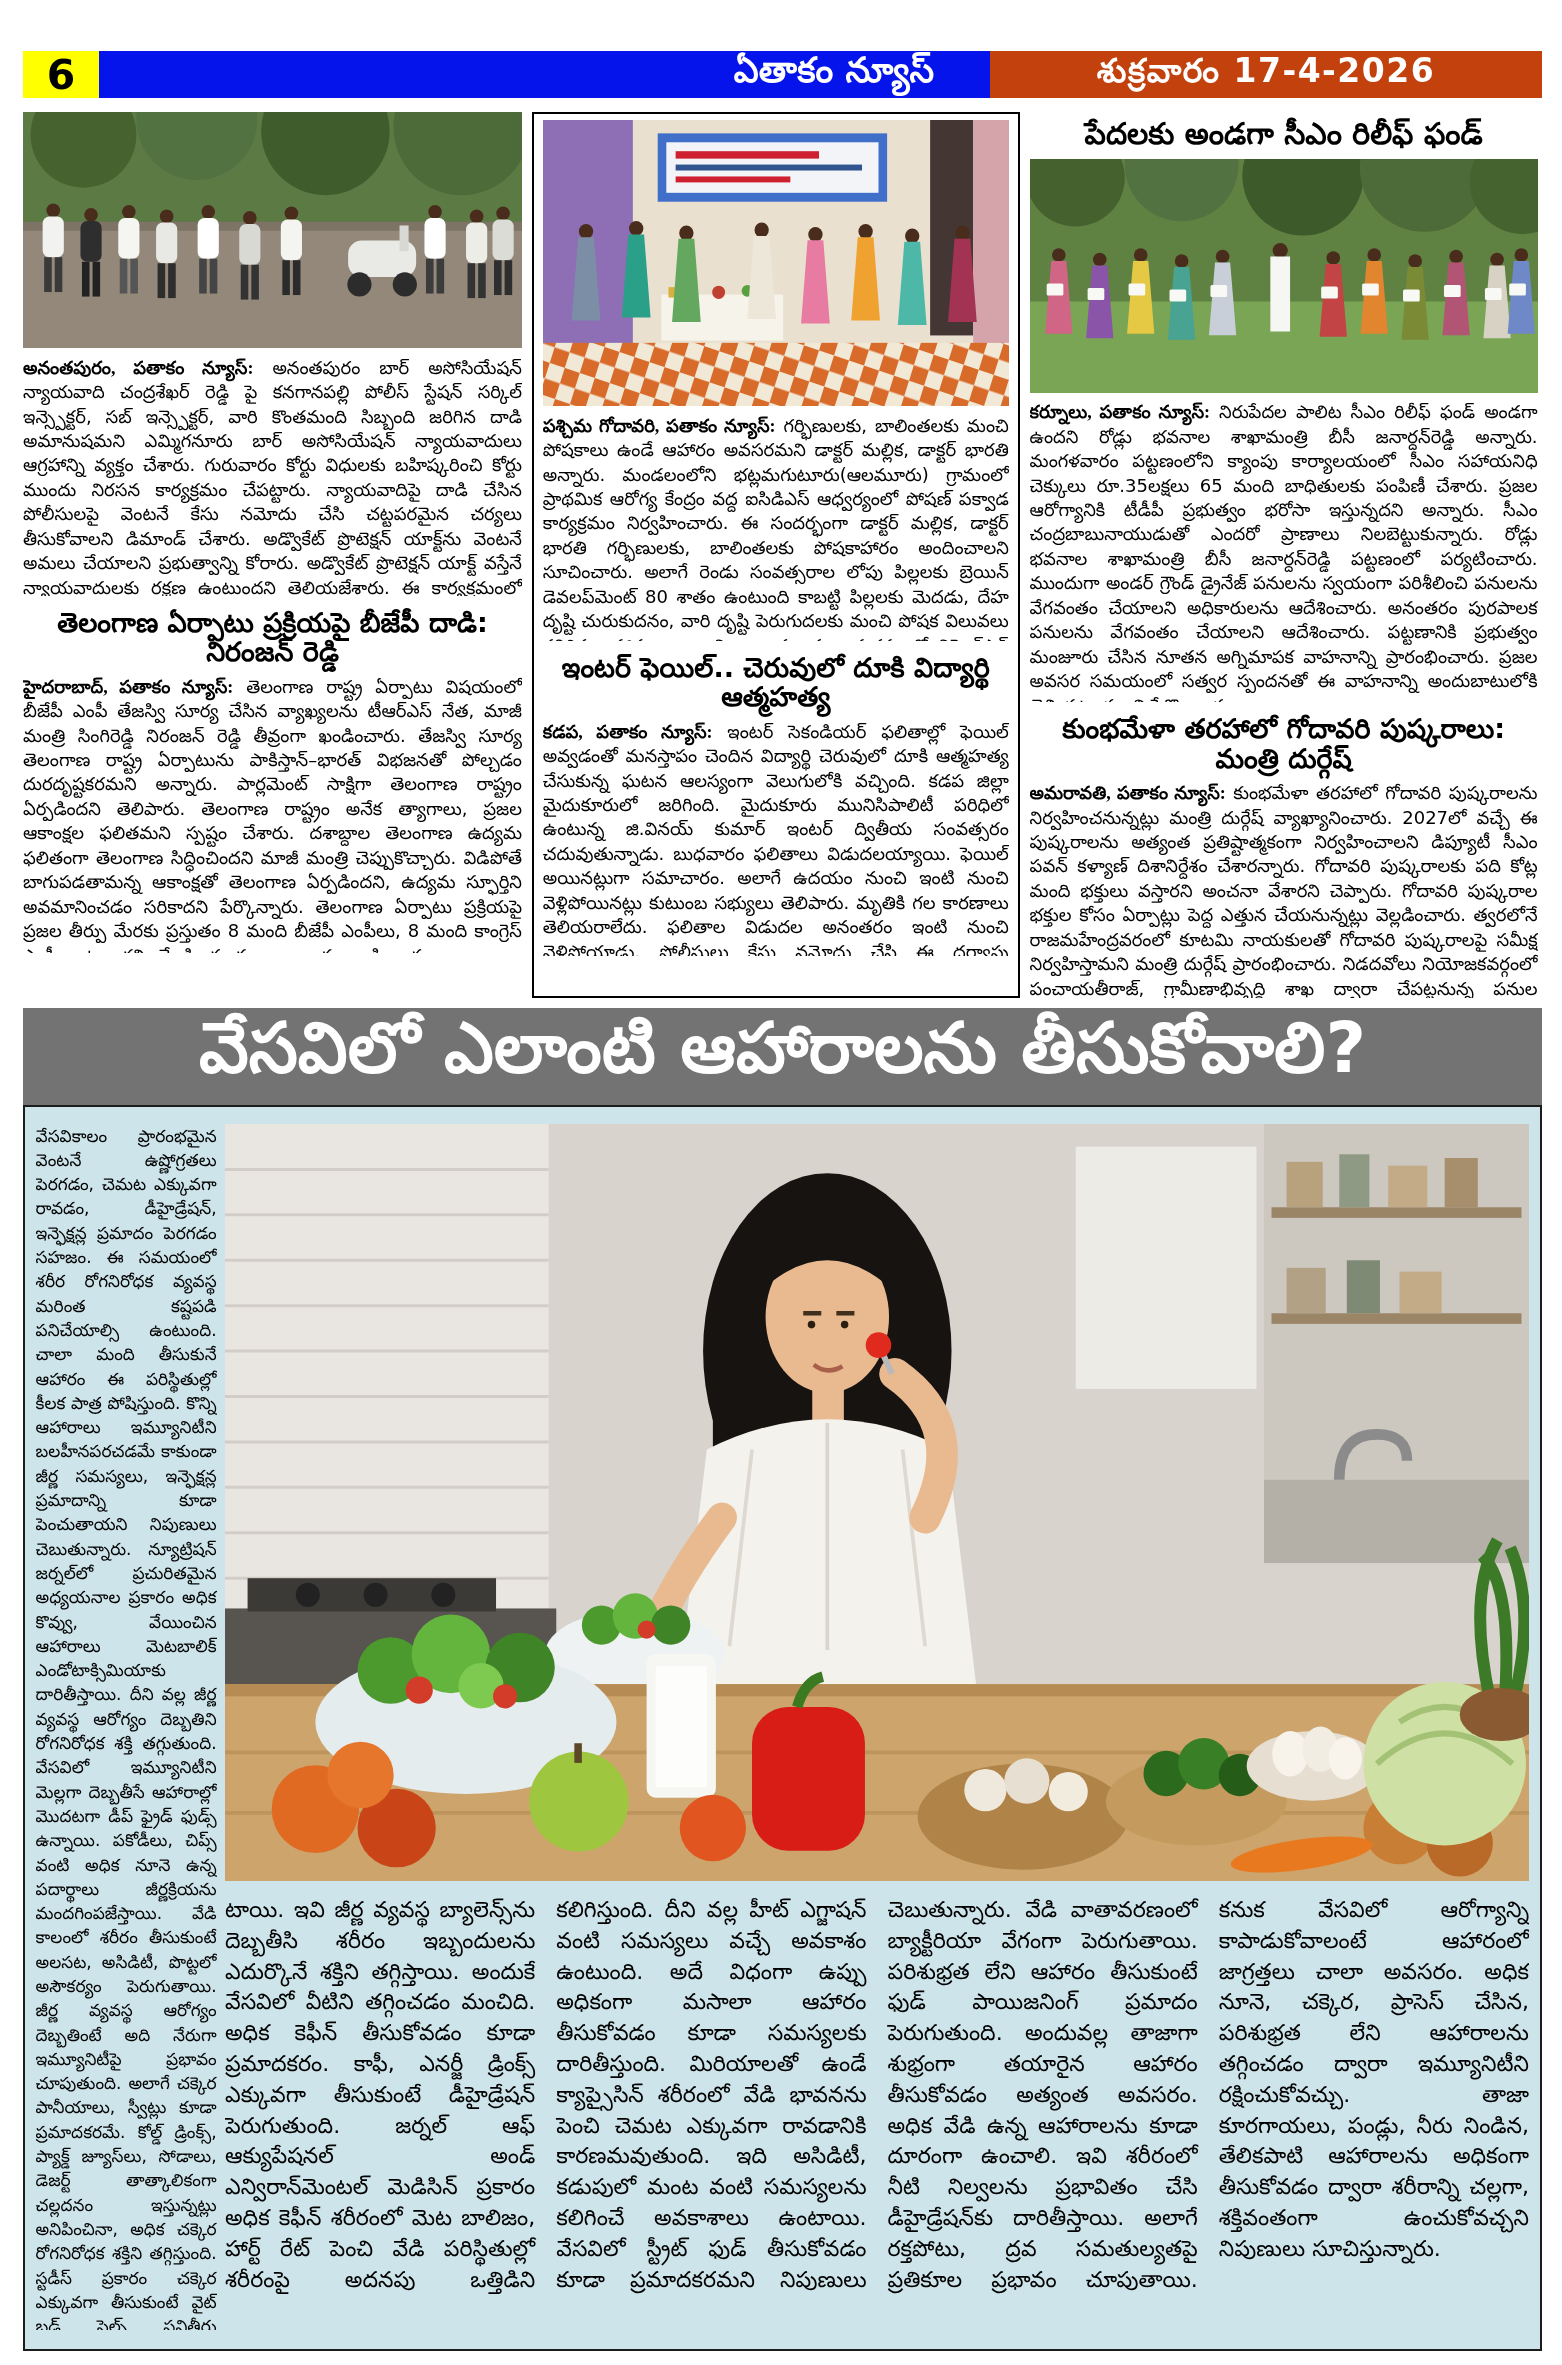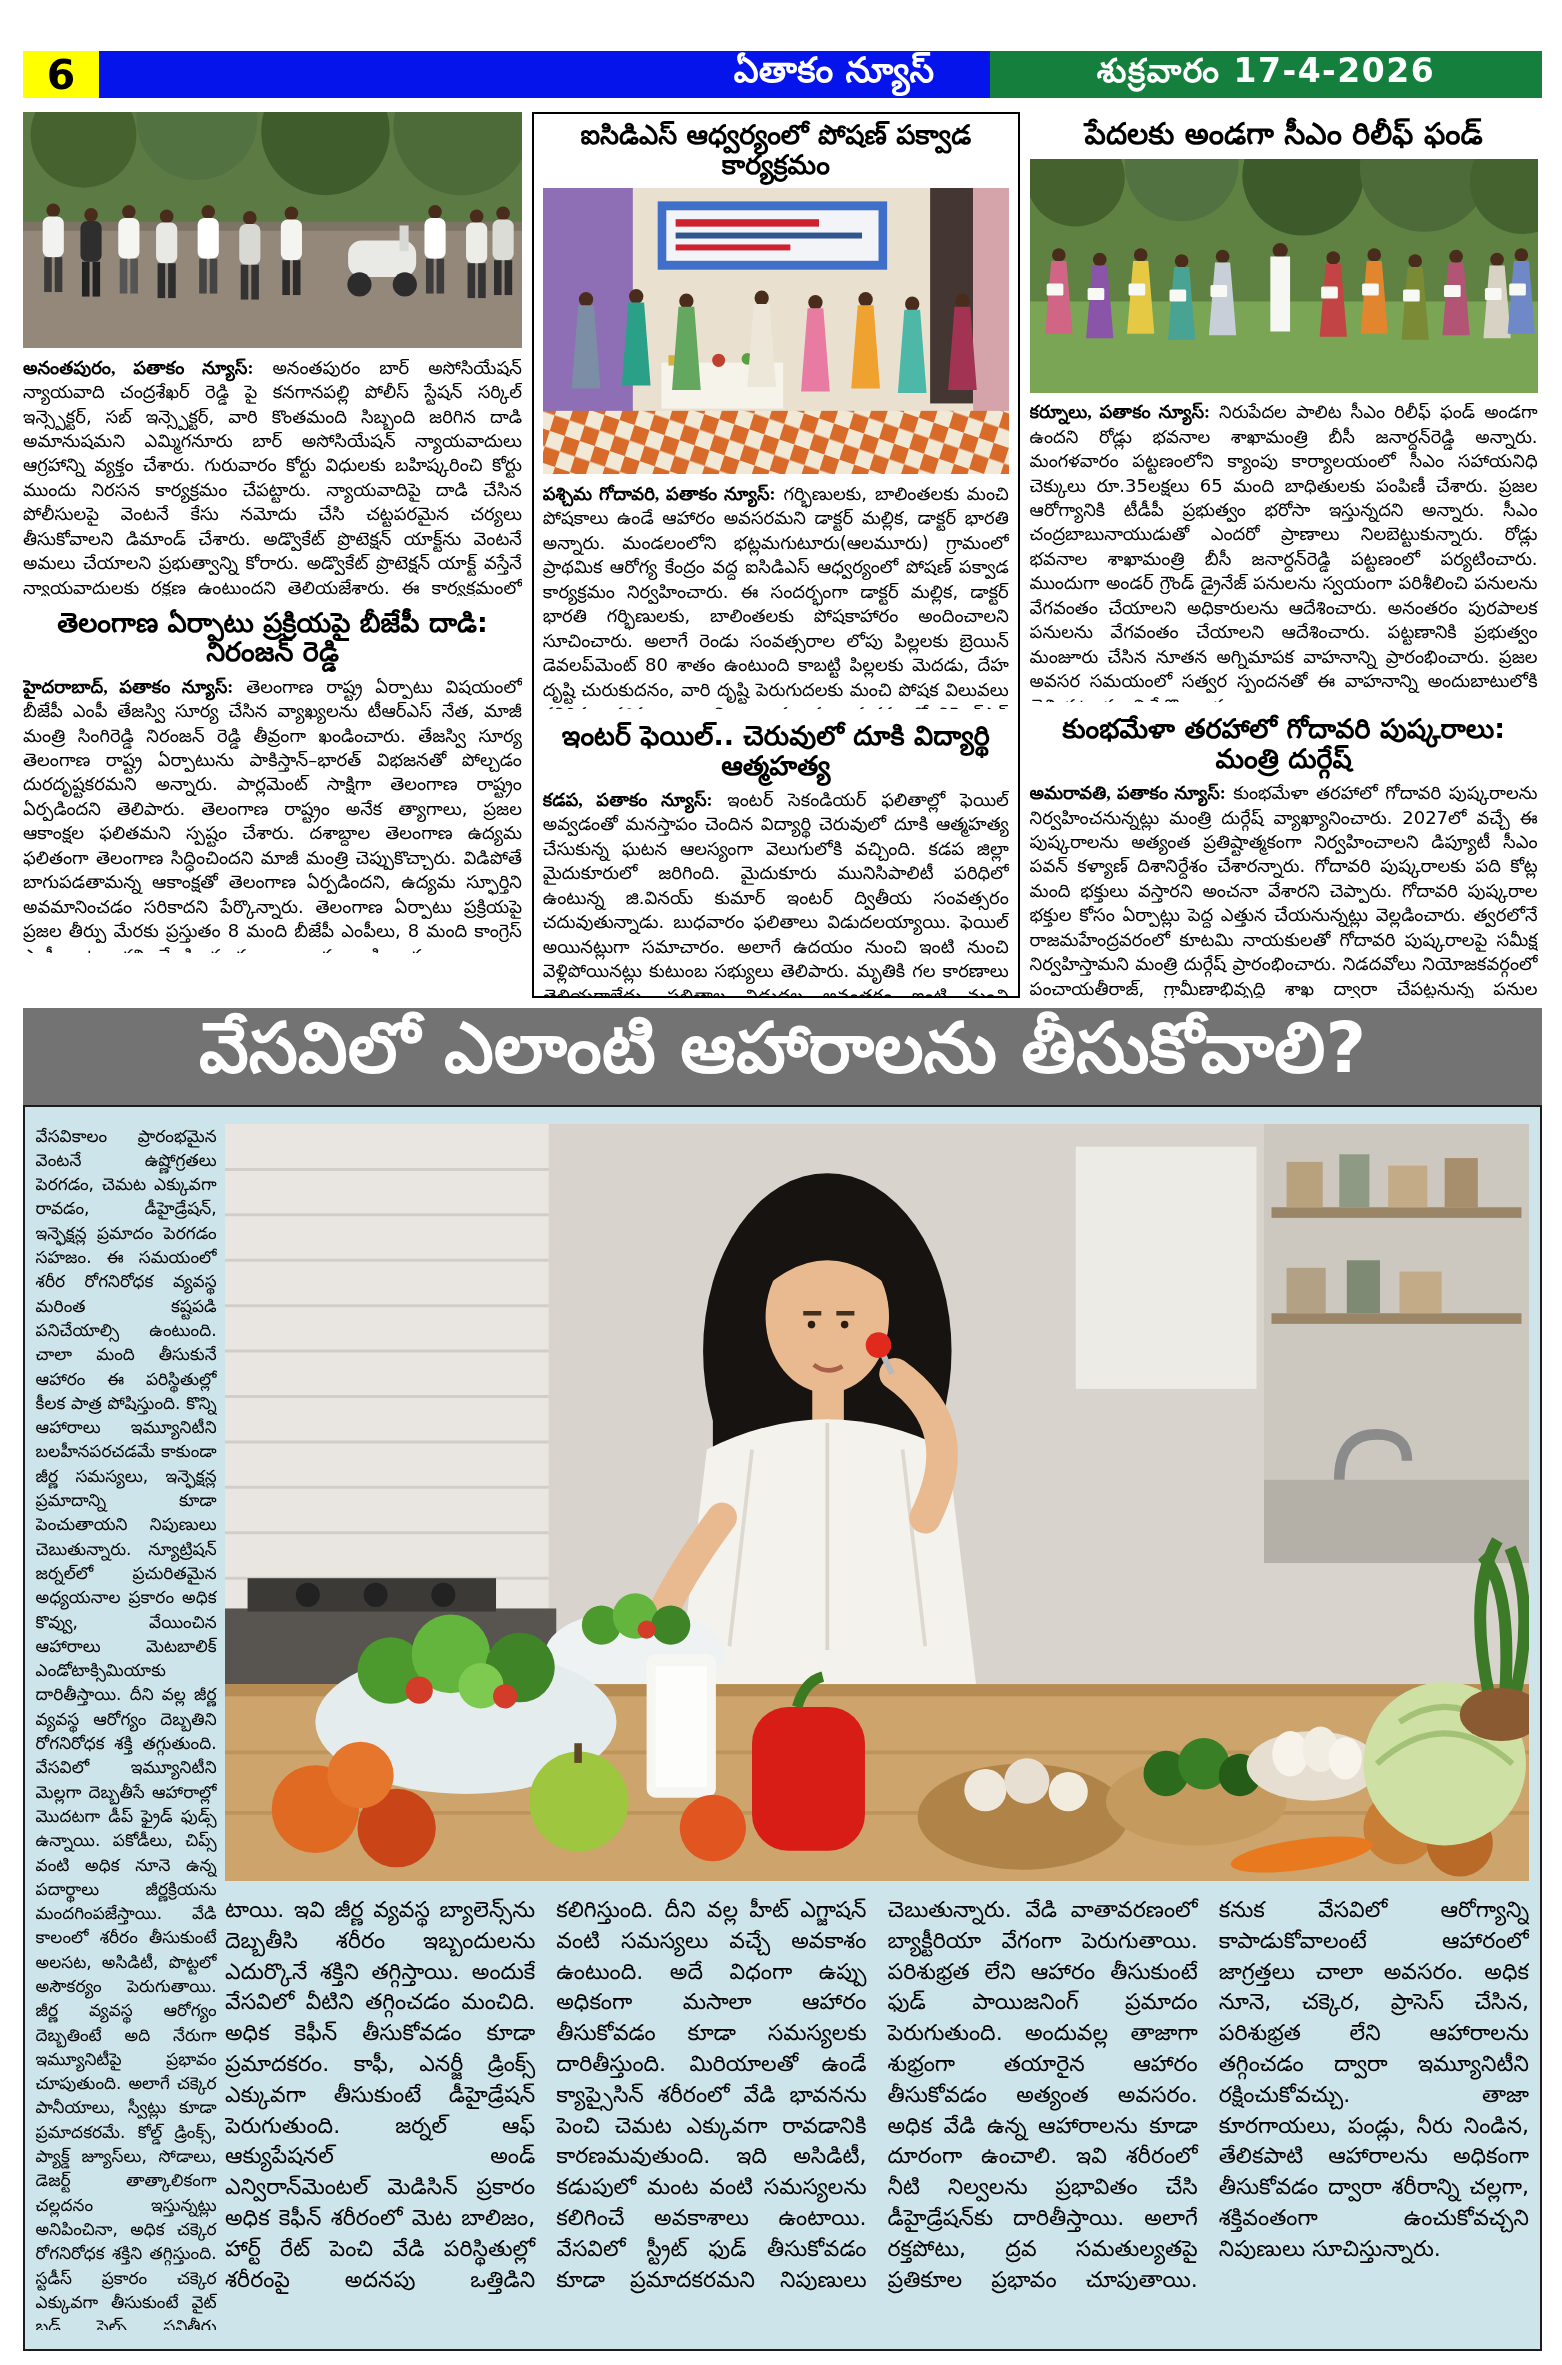--- a/index.html
+++ b/index.html
@@ -2,21 +2,21 @@
 <html style="font-size:12px"><head>
 <meta charset="utf-8">
 <style>
   html,body{margin:0;padding:0;background:#ffffff;}
   body{width:1562px;height:2366px;position:relative;font-family:"DejaVu Sans",sans-serif;color:#000;}
   .abs{position:absolute;}
   
   .masthead{left:23px;top:51px;width:1519px;height:47px;display:flex;}
   .pagenum{width:76px;background:#ffff00;color:#000;font-size:41px;font-weight:800;display:flex;align-items:center;justify-content:center;}
   .mast-title{flex:1;background:#0414ea;color:#fff;font-size:35px;font-weight:800;display:flex;align-items:center;justify-content:flex-end;padding-right:56px;}
-  .mast-date{width:552px;background:#15803d;color:#fff;font-size:33px;font-weight:800;display:flex;align-items:center;justify-content:center;letter-spacing:1.5px;}
+  .mast-date{width:552px;background:#c2410c;color:#fff;font-size:33px;font-weight:800;display:flex;align-items:center;justify-content:center;letter-spacing:1.5px;}
   
   .top-articles{left:23px;top:112px;width:1519px;height:886px;display:flex;gap:9.8px;overflow:hidden;}
   .tcol{overflow:hidden;}
   .tcol.c1{width:499px;}
   .tcol.c2{width:488px;border:2.3px solid #000;padding:6px 9px;box-sizing:border-box;}
   .tcol.c3{width:508px;}
   h2.headline{font-size:30px;font-weight:800;text-align:center;line-height:1.1;margin:4.5px 0 9px;}
   .tcol.c2 h2.headline{font-size:27px;margin-top:0;}
   h3.headline2{font-size:27px;font-weight:800;text-align:center;line-height:1.1;margin:12px 0 6px;}
   .photo{width:100%;overflow:hidden;background:#ccc;}
@@ -98,21 +98,20 @@
           <circle cx="505" cy="228" r="16" fill="#2c2c2c"></circle>
         <rect x="498" y="150" width="12" height="34" fill="#d8d8d4"></rect>
       </svg>
     </div>
     <p class="body b1"><span class="dateline">అనంతపురం, పతాకం న్యూస్:</span> <span>అనంతపురం బార్ అసోసియేషన్ న్యాయవాది చంద్రశేఖర్ రెడ్డి పై కనగానపల్లి పోలీస్ స్టేషన్ సర్కిల్ ఇన్స్పెక్టర్, సబ్ ఇన్స్పెక్టర్, వారి కొంతమంది సిబ్బంది జరిగిన దాడి అమానుషమని ఎమ్మిగనూరు బార్ అసోసియేషన్ న్యాయవాదులు ఆగ్రహాన్ని వ్యక్తం చేశారు. గురువారం కోర్టు విధులకు బహిష్కరించి కోర్టు ముందు నిరసన కార్యక్రమం చేపట్టారు. న్యాయవాదిపై దాడి చేసిన పోలీసులపై వెంటనే కేసు నమోదు చేసి చట్టపరమైన చర్యలు తీసుకోవాలని డిమాండ్ చేశారు. అడ్వొకేట్ ప్రొటెక్షన్ యాక్ట్‌ను వెంటనే అమలు చేయాలని ప్రభుత్వాన్ని కోరారు. అడ్వొకేట్ ప్రొటెక్షన్ యాక్ట్ వస్తేనే న్యాయవాదులకు రక్షణ ఉంటుందని తెలియజేశారు. ఈ కార్యక్రమంలో బార్ అసోసియేషన్ జనరల్ సెక్రటరీ కే మల్లికార్జున, న్యాయవాదులు గురు రాజాచార్య, రామానుజ, తావీర్ అహ్మద్, నారాయణ, సురేష్, నబి రసూల్, రఘు రామ్, రంగనాథ్, బి తిమ్మప్ప, న్యాయవాదులు పాల్గొన్నారు.</span></p>
     <h3 class="headline2">తెలంగాణ ఏర్పాటు ప్రక్రియపై బీజేపీ దాడి: నిరంజన్ రెడ్డి</h3>
     <p class="body b2"><span class="dateline">హైదరాబాద్, పతాకం న్యూస్:</span> <span>తెలంగాణ రాష్ట్ర ఏర్పాటు విషయంలో బీజేపీ ఎంపీ తేజస్వి సూర్య చేసిన వ్యాఖ్యలను టీఆర్ఎస్ నేత, మాజీ మంత్రి సింగిరెడ్డి నిరంజన్ రెడ్డి తీవ్రంగా ఖండించారు. తేజస్వి సూర్య తెలంగాణ రాష్ట్ర ఏర్పాటును పాకిస్తాన్–భారత్ విభజనతో పోల్చడం దురదృష్టకరమని అన్నారు. పార్లమెంట్ సాక్షిగా తెలంగాణ రాష్ట్రం ఏర్పడిందని తెలిపారు. తెలంగాణ రాష్ట్రం అనేక త్యాగాలు, ప్రజల ఆకాంక్షల ఫలితమని స్పష్టం చేశారు. దశాబ్దాల తెలంగాణ ఉద్యమ ఫలితంగా తెలంగాణ సిద్ధించిందని మాజీ మంత్రి చెప్పుకొచ్చారు. విడిపోతే బాగుపడతామన్న ఆకాంక్షతో తెలంగాణ ఏర్పడిందని, ఉద్యమ స్ఫూర్తిని అవమానించడం సరికాదని పేర్కొన్నారు. తెలంగాణ ఏర్పాటు ప్రక్రియపై ప్రజల తీర్పు మేరకు ప్రస్తుతం 8 మంది బీజేపీ ఎంపీలు, 8 మంది కాంగ్రెస్ ఎంపీలు ఉన్నారని, తేజస్వి సూర్య వ్యాఖ్యలను ఖండించారు.</span></p>
   </article>
 
   <article class="tcol c2">
-    <h2 class="headline">ఐసిడిఎస్ ఆధ్వర్యంలో పోషణ్ పక్వాడ కార్యక్రమం</h2>
     <div class="photo" style="height:286px">
       <svg viewBox="0 0 650 385" preserveAspectRatio="none" aria-hidden="true">
         <defs>
           <g id="pw">
               <circle cy="0" r="10" fill="#4a2c1c"></circle>
               <path d="M-11,8 L11,8 L20,120 L-20,120 Z" fill="var(--s,#c66)"></path>
             </g>
           <pattern id="chk" width="44" height="44" patternUnits="userSpaceOnUse" patternTransform="rotate(18)">
             <rect width="44" height="44" fill="#f2e8d6"></rect>
               <rect width="22" height="22" fill="#d86a2a"></rect>

